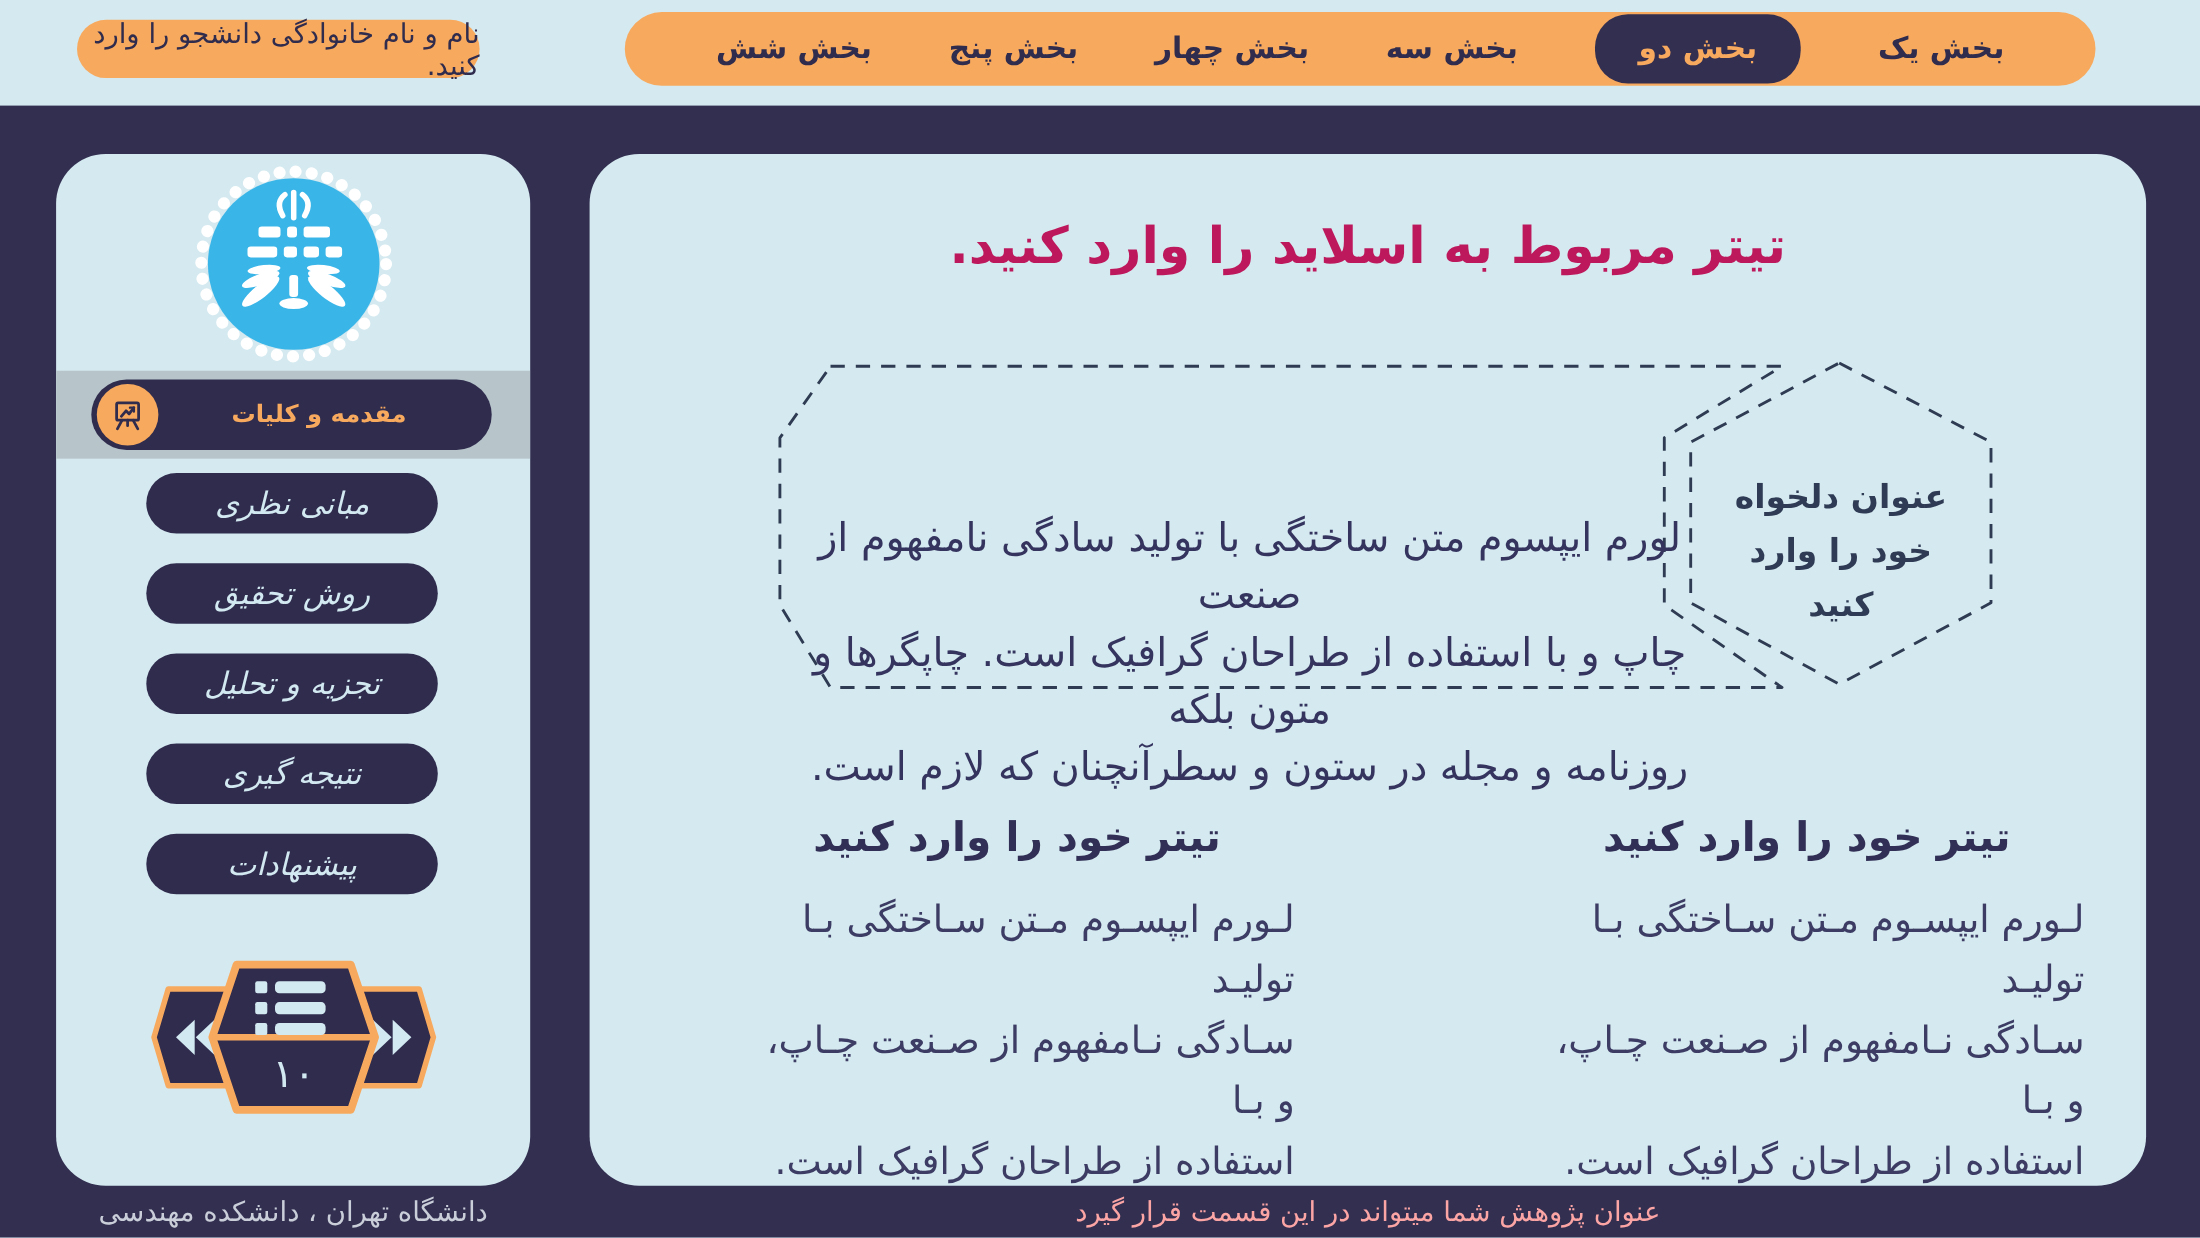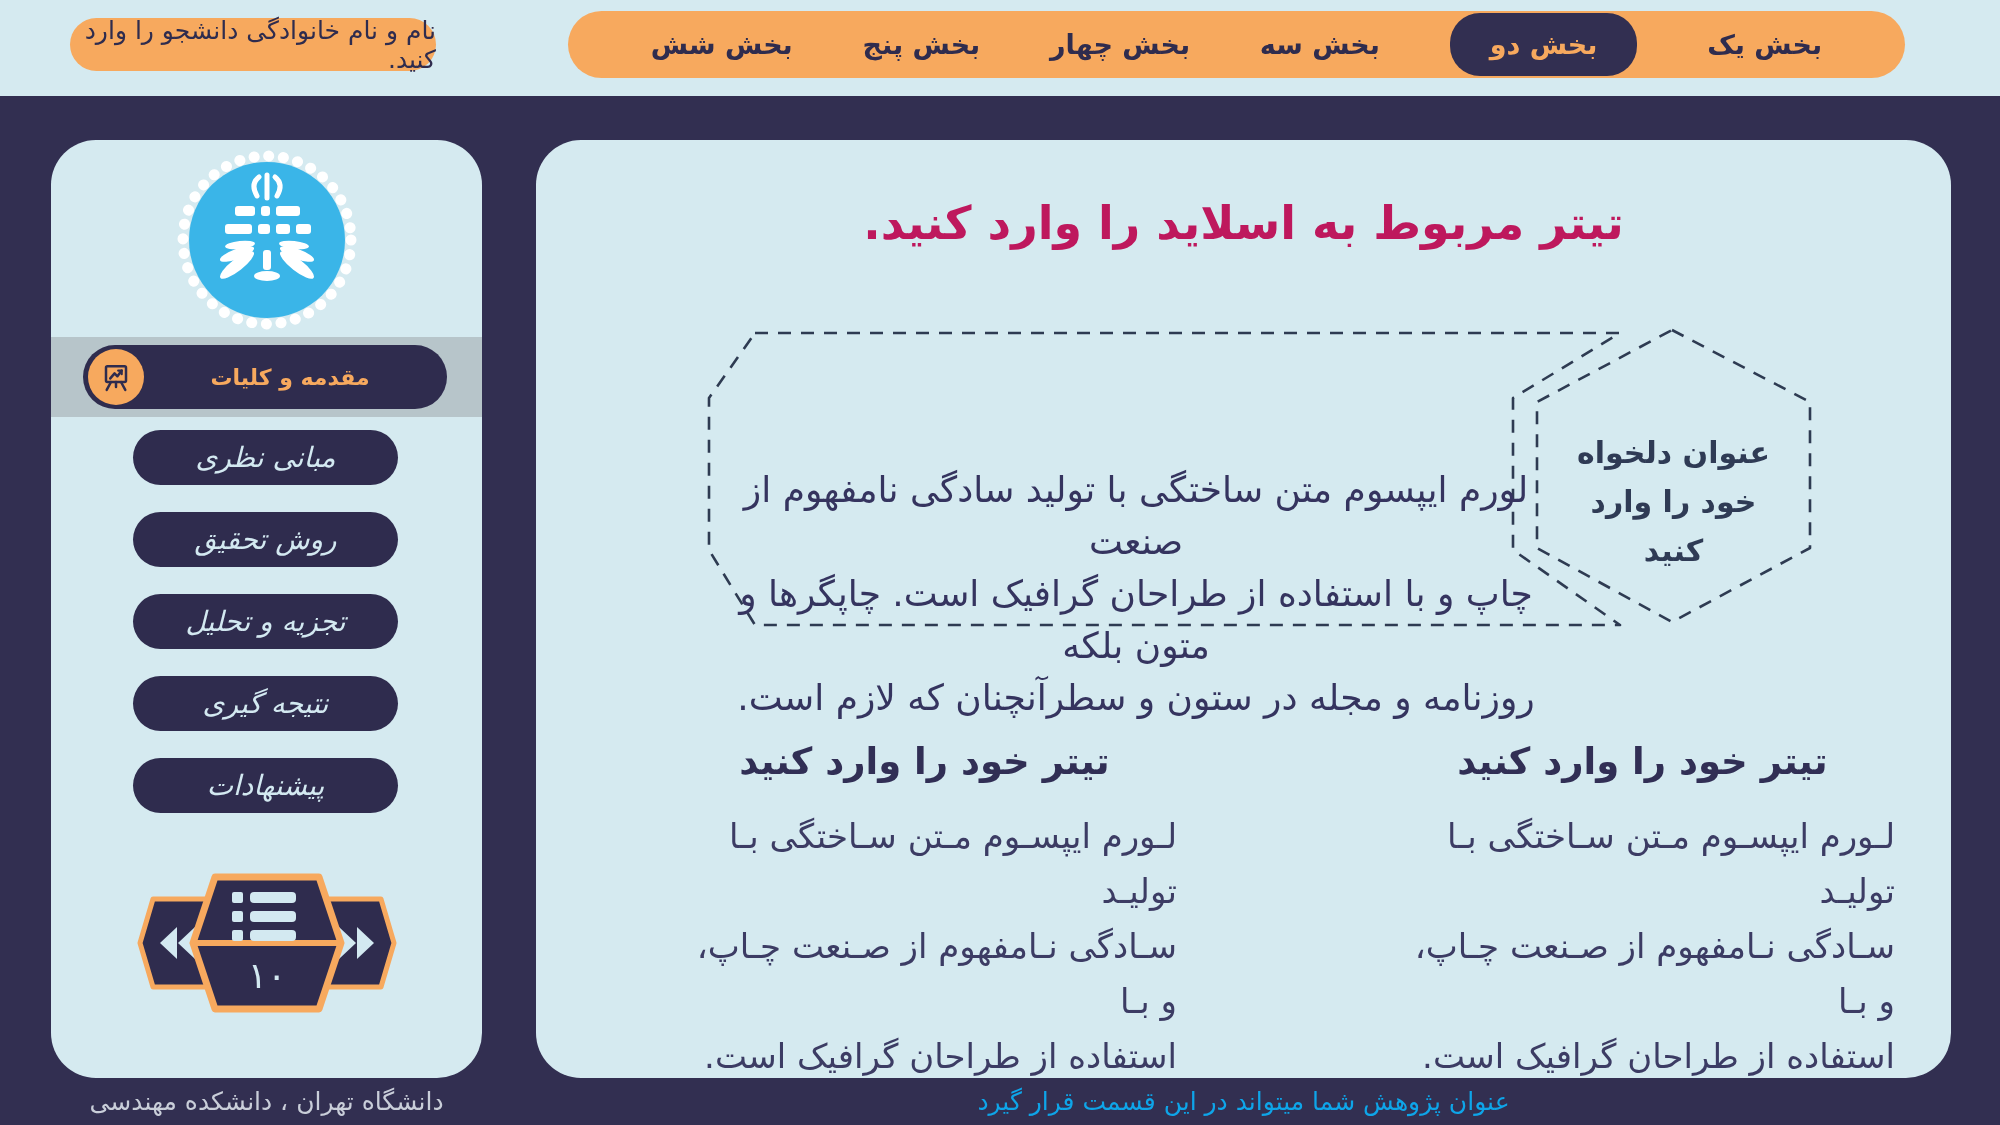--- a/index.html
+++ b/index.html
@@ -87,21 +87,21 @@
     text-align:right;direction:rtl;white-space:pre-line;
     color:#3c3c64;font-size:34px;line-height:55px;
   }
   
   .footer-left{
     left:51px;top:1087px;width:431px;text-align:center;direction:rtl;
     color:#c9ced9;font-size:25px;
   }
   .footer-center{
     left:536px;top:1087px;width:1415px;text-align:center;direction:rtl;
-    color:#0ea5e9;font-size:25px;
+    color:#fca5a5;font-size:25px;
   }
 </style>
 </head>
 <body>
 
 <div class="abs topbar">
   <div class="abs name-pill">نام و نام خانوادگی دانشجو را وارد کنید.</div>
 
   <div class="abs navbar">
     <span class="nav-item">بخش یک</span>

